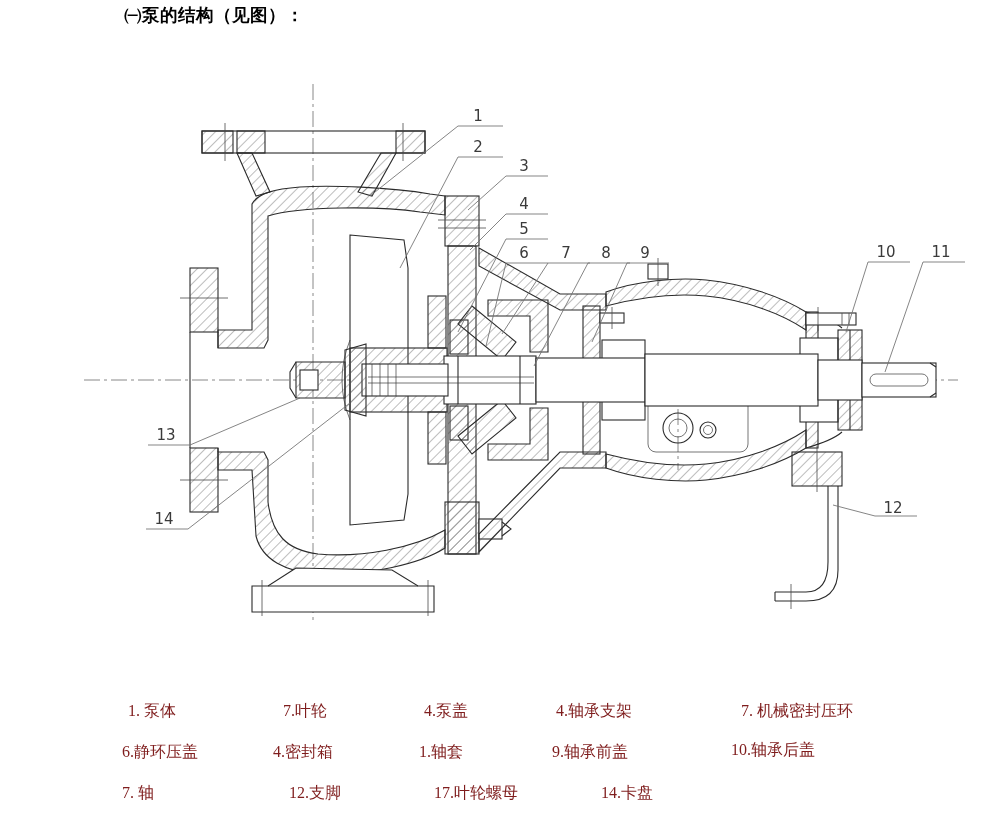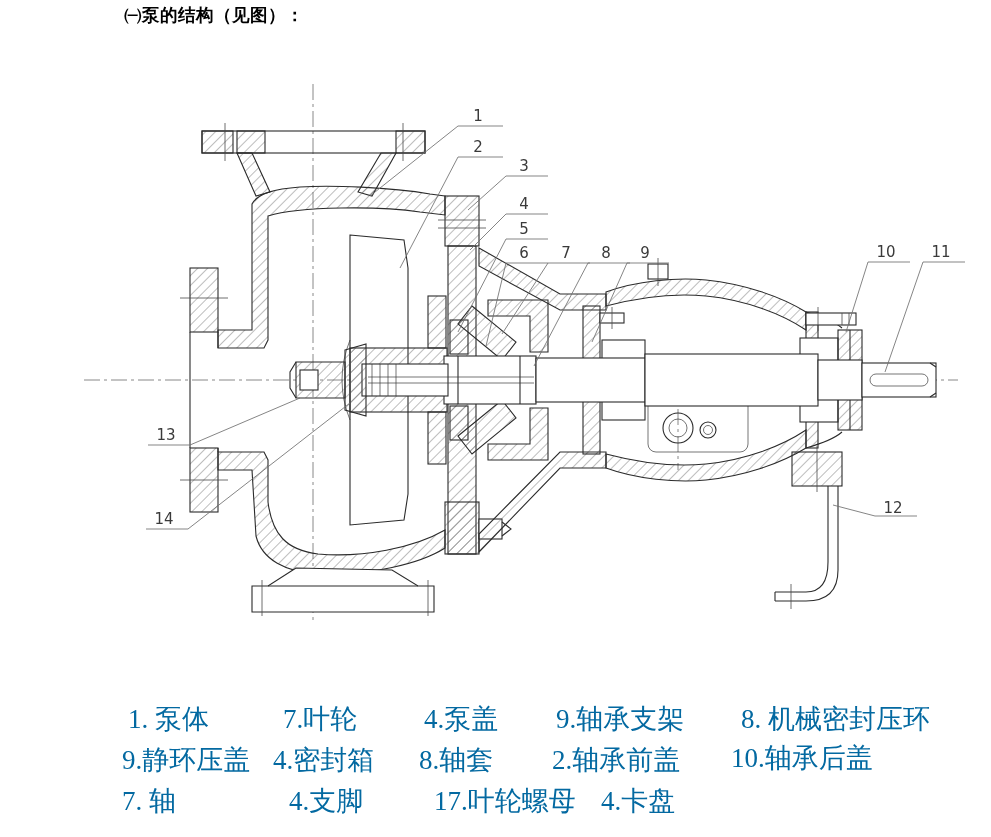--- a/index.html
+++ b/index.html
@@ -9,21 +9,21 @@
         font-weight:700;font-size:17.5px;letter-spacing:0.5px;color:#000;}
   #diagram{position:absolute;left:0;top:0;}
   .hatch{fill:url(#hp);stroke:#2b2b2b;stroke-width:1.1;}
   .wht{fill:#ffffff;stroke:#2b2b2b;stroke-width:1.1;}
   .ln{fill:none;stroke:#2b2b2b;stroke-width:1.1;}
   .thin{fill:none;stroke:#3a3a3a;stroke-width:0.7;}
   .cl{fill:none;stroke:#6a6a6a;stroke-width:0.8;stroke-dasharray:16 4 3 4;}
   .tick{fill:none;stroke:#4a4a4a;stroke-width:0.8;}
   .ldr{fill:none;stroke:#6f6f6f;stroke-width:0.85;}
   text.co{font:15px "DejaVu Sans","Liberation Sans",sans-serif;fill:#3a3a3a;text-anchor:middle;}
-  .legend-item{position:absolute;font-size:27px;white-space:nowrap;color:#0369a1;}
+  .legend-item{position:absolute;font-size:16px;white-space:nowrap;color:#7f1d1d;}
 </style>
 </head>
 <body>
 
 <div id="page">
 
   <div id="doc-title">㈠泵的结构（见图）：</div>
 
   <svg id="diagram" width="991" height="680" viewBox="0 0 991 680">
     <defs>
@@ -210,28 +210,28 @@
       <text class="co" x="893" y="513">12</text>
       <text class="co" x="166" y="440">13</text>
       <text class="co" x="164" y="524">14</text>
     </g>
   </svg>
 
   <div>
     <span class="legend-item" style="left:128px;top:701px">1. 泵体</span>
     <span class="legend-item" style="left:283px;top:701px">7.叶轮</span>
     <span class="legend-item" style="left:424px;top:701px">4.泵盖</span>
-    <span class="legend-item" style="left:556px;top:701px">9.轴承支架</span>
-    <span class="legend-item" style="left:741px;top:701px">8. 机械密封压环</span>
-
-    <span class="legend-item" style="left:122px;top:742px">9.静环压盖</span>
+    <span class="legend-item" style="left:556px;top:701px">4.轴承支架</span>
+    <span class="legend-item" style="left:741px;top:701px">7. 机械密封压环</span>
+
+    <span class="legend-item" style="left:122px;top:742px">6.静环压盖</span>
     <span class="legend-item" style="left:273px;top:742px">4.密封箱</span>
-    <span class="legend-item" style="left:419px;top:742px">8.轴套</span>
-    <span class="legend-item" style="left:552px;top:742px">2.轴承前盖</span>
+    <span class="legend-item" style="left:419px;top:742px">1.轴套</span>
+    <span class="legend-item" style="left:552px;top:742px">9.轴承前盖</span>
     <span class="legend-item" style="left:731px;top:740px">10.轴承后盖</span>
 
     <span class="legend-item" style="left:122px;top:783px">7. 轴</span>
-    <span class="legend-item" style="left:289px;top:783px">4.支脚</span>
+    <span class="legend-item" style="left:289px;top:783px">12.支脚</span>
     <span class="legend-item" style="left:434px;top:783px">17.叶轮螺母</span>
-    <span class="legend-item" style="left:601px;top:783px">4.卡盘</span>
+    <span class="legend-item" style="left:601px;top:783px">14.卡盘</span>
   </div>
 
 </div>
 
 </body></html>

